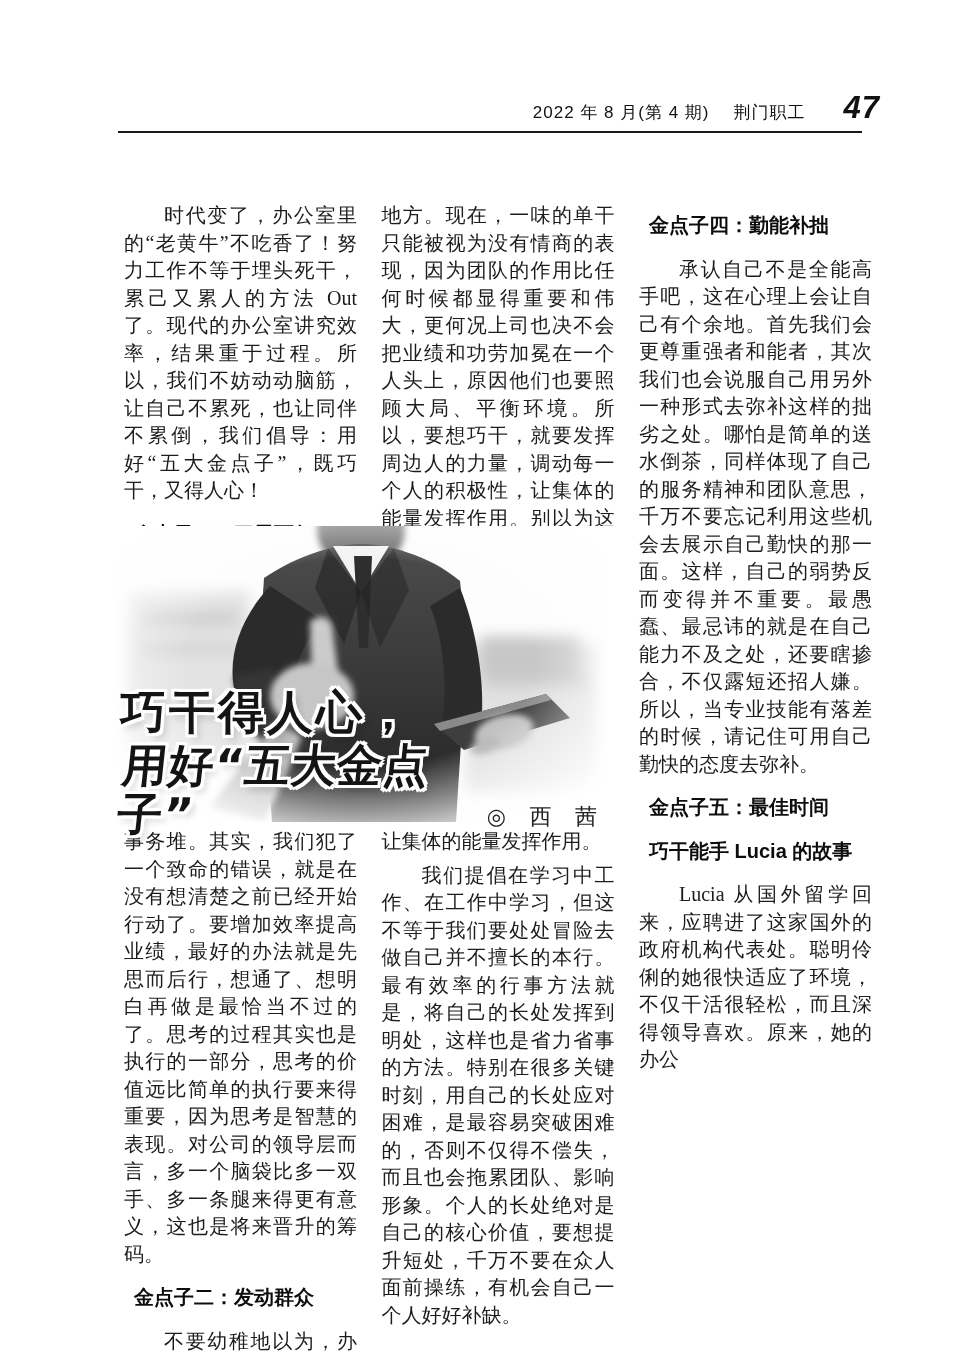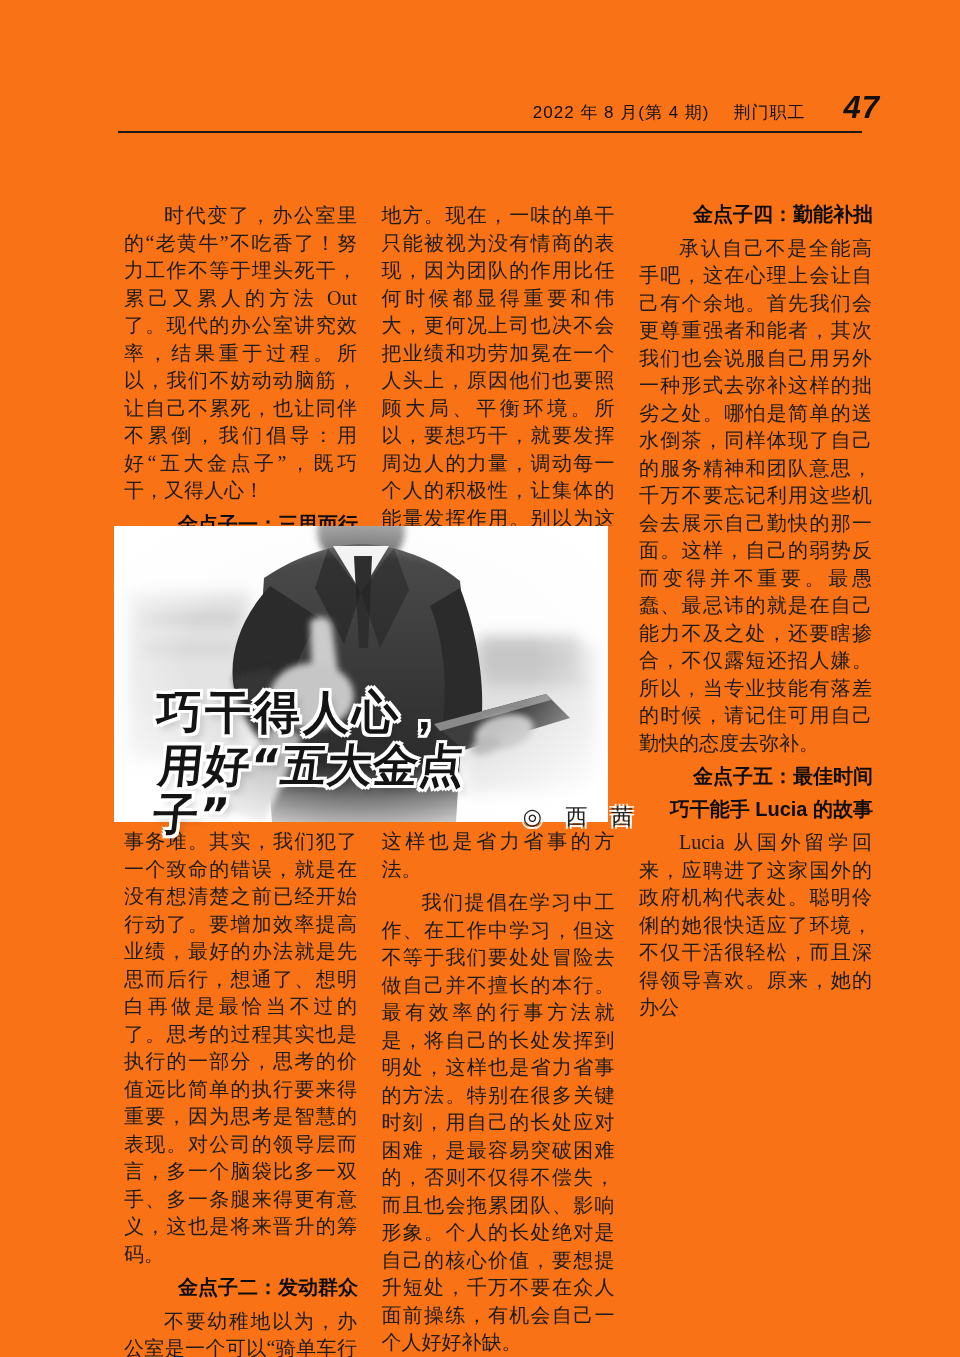--- a/index.html
+++ b/index.html
@@ -1,20 +1,20 @@
 <!DOCTYPE html>
 <html><head>
 <meta charset="utf-8">
 <style>
   html,body{margin:0;padding:0;background:#e8e8e8;}
   .page{
     position:relative;
     width:960px;height:1357px;
     margin:0 auto;
-    background:#f97316;
+    background:#ffffff;
     overflow:hidden;
     font-family:"Liberation Serif","DejaVu Serif",serif;
     color:#1c1c1c;
   }
   
   .masthead{
     position:absolute;top:92px;right:80px;
     display:flex;align-items:baseline;gap:14px;
     font-family:"Liberation Sans","DejaVu Sans",sans-serif;
     color:#111;
@@ -31,37 +31,36 @@
   }
   
   .columns{
     position:absolute;left:118px;top:196px;width:760px;
     display:flex;justify-content:space-between;
   }
   .col{width:245px;font-size:20px;line-height:27.5px;text-align:justify;}
   .col .p{margin:6px;text-align:justify;}
   .col .p.indent{text-indent:2em;}
   .col .h{
-    margin:5px;font-family:"Liberation Sans","DejaVu Sans",sans-serif;
-    font-weight:bold;text-align:right;color:#0d0d0d;text-indent:0;
+    margin:16px;font-family:"Liberation Sans","DejaVu Sans",sans-serif;
+    font-weight:bold;text-align:left;color:#0d0d0d;text-indent:0;
   }
   .flow-top{height:330px;overflow:hidden;}
   .photo-spacer{height:296px;}
   
   .photo{
     position:absolute;left:-4px;top:330px;width:494px;height:296px;
     margin:0;
   }
   .photo svg{display:block;width:100%;height:100%;}
   .feature-title{
     position:absolute;left:6px;top:162px;width:486px;
     font-family:"DejaVu Sans","Liberation Sans",sans-serif;
     font-weight:bold;color:#141414;line-height:1.08;
     pointer-events:none;
-    margin-left:36px;
   }
   .feature-title .t1{
     font-size:46px;letter-spacing:3px;
     text-shadow:-3px -3px 0 #fff,3px -3px 0 #fff,-3px 3px 0 #fff,3px 3px 0 #fff,
                  0 -3px 0 #fff,0 3px 0 #fff,-3px 0 0 #fff,3px 0 0 #fff,
                  5px 6px 7px rgba(0,0,0,.18);
   }
   .feature-title .t2row{display:flex;align-items:flex-end;margin-top:4px;}
   .feature-title .t2{
     font-size:45px;letter-spacing:1px;transform:skewX(-6deg);
@@ -101,21 +100,21 @@
           <div class="h">金点子二：发动群众</div>
           <div class="p indent">不要幼稚地以为，办公室是一个可以“骑单车行世界”的</div>
         </div>
     </div>
     <div class="col">
       <div class="flow-top">
           <div class="p">地方。现在，一味的单干只能被视为没有情商的表现，因为团队的作用比任何时候都显得重要和伟大，更何况上司也决不会把业绩和功劳加冕在一个人头上，原因他们也要照顾大局、平衡环境。所以，要想巧干，就要发挥周边人的力量，调动每一个人的积极性，让集体的能量发挥作用。别以为这样会忽视自己的价值，恰恰相反，你的领导力以及“长袖善舞”的能力</div>
         </div>
       <div class="photo-spacer"></div>
       <div>
-          <div class="p">这样也是省力省事的方法。</div>
+          <div class="p">让集体的能量发挥作用。</div>
           <div class="p indent">我们提倡在学习中工作、在工作中学习，但这不等于我们要处处冒险去做自己并不擅长的本行。最有效率的行事方法就是，将自己的长处发挥到明处，这样也是省力省事的方法。特别在很多关键时刻，用自己的长处应对困难，是最容易突破困难的，否则不仅得不偿失，而且也会拖累团队、影响形象。个人的长处绝对是自己的核心价值，要想提升短处，千万不要在众人面前操练，有机会自己一个人好好补缺。</div>
         </div>
     </div>
     <div class="col">
         <div class="h">金点子四：勤能补拙</div>
         <div class="p indent">承认自己不是全能高手吧，这在心理上会让自己有个余地。首先我们会更尊重强者和能者，其次我们也会说服自己用另外一种形式去弥补这样的拙劣之处。哪怕是简单的送水倒茶，同样体现了自己的服务精神和团队意思，千万不要忘记利用这些机会去展示自己勤快的那一面。这样，自己的弱势反而变得并不重要。最愚蠢、最忌讳的就是在自己能力不及之处，还要瞎掺合，不仅露短还招人嫌。所以，当专业技能有落差的时候，请记住可用自己勤快的态度去弥补。</div>
         <div class="h">金点子五：最佳时间</div>
         <div class="h">巧干能手 Lucia 的故事</div>
         <div class="p indent">Lucia 从国外留学回来，应聘进了这家国外的政府机构代表处。聪明伶俐的她很快适应了环境，不仅干活很轻松，而且深得领导喜欢。原来，她的办公</div>
       </div>

